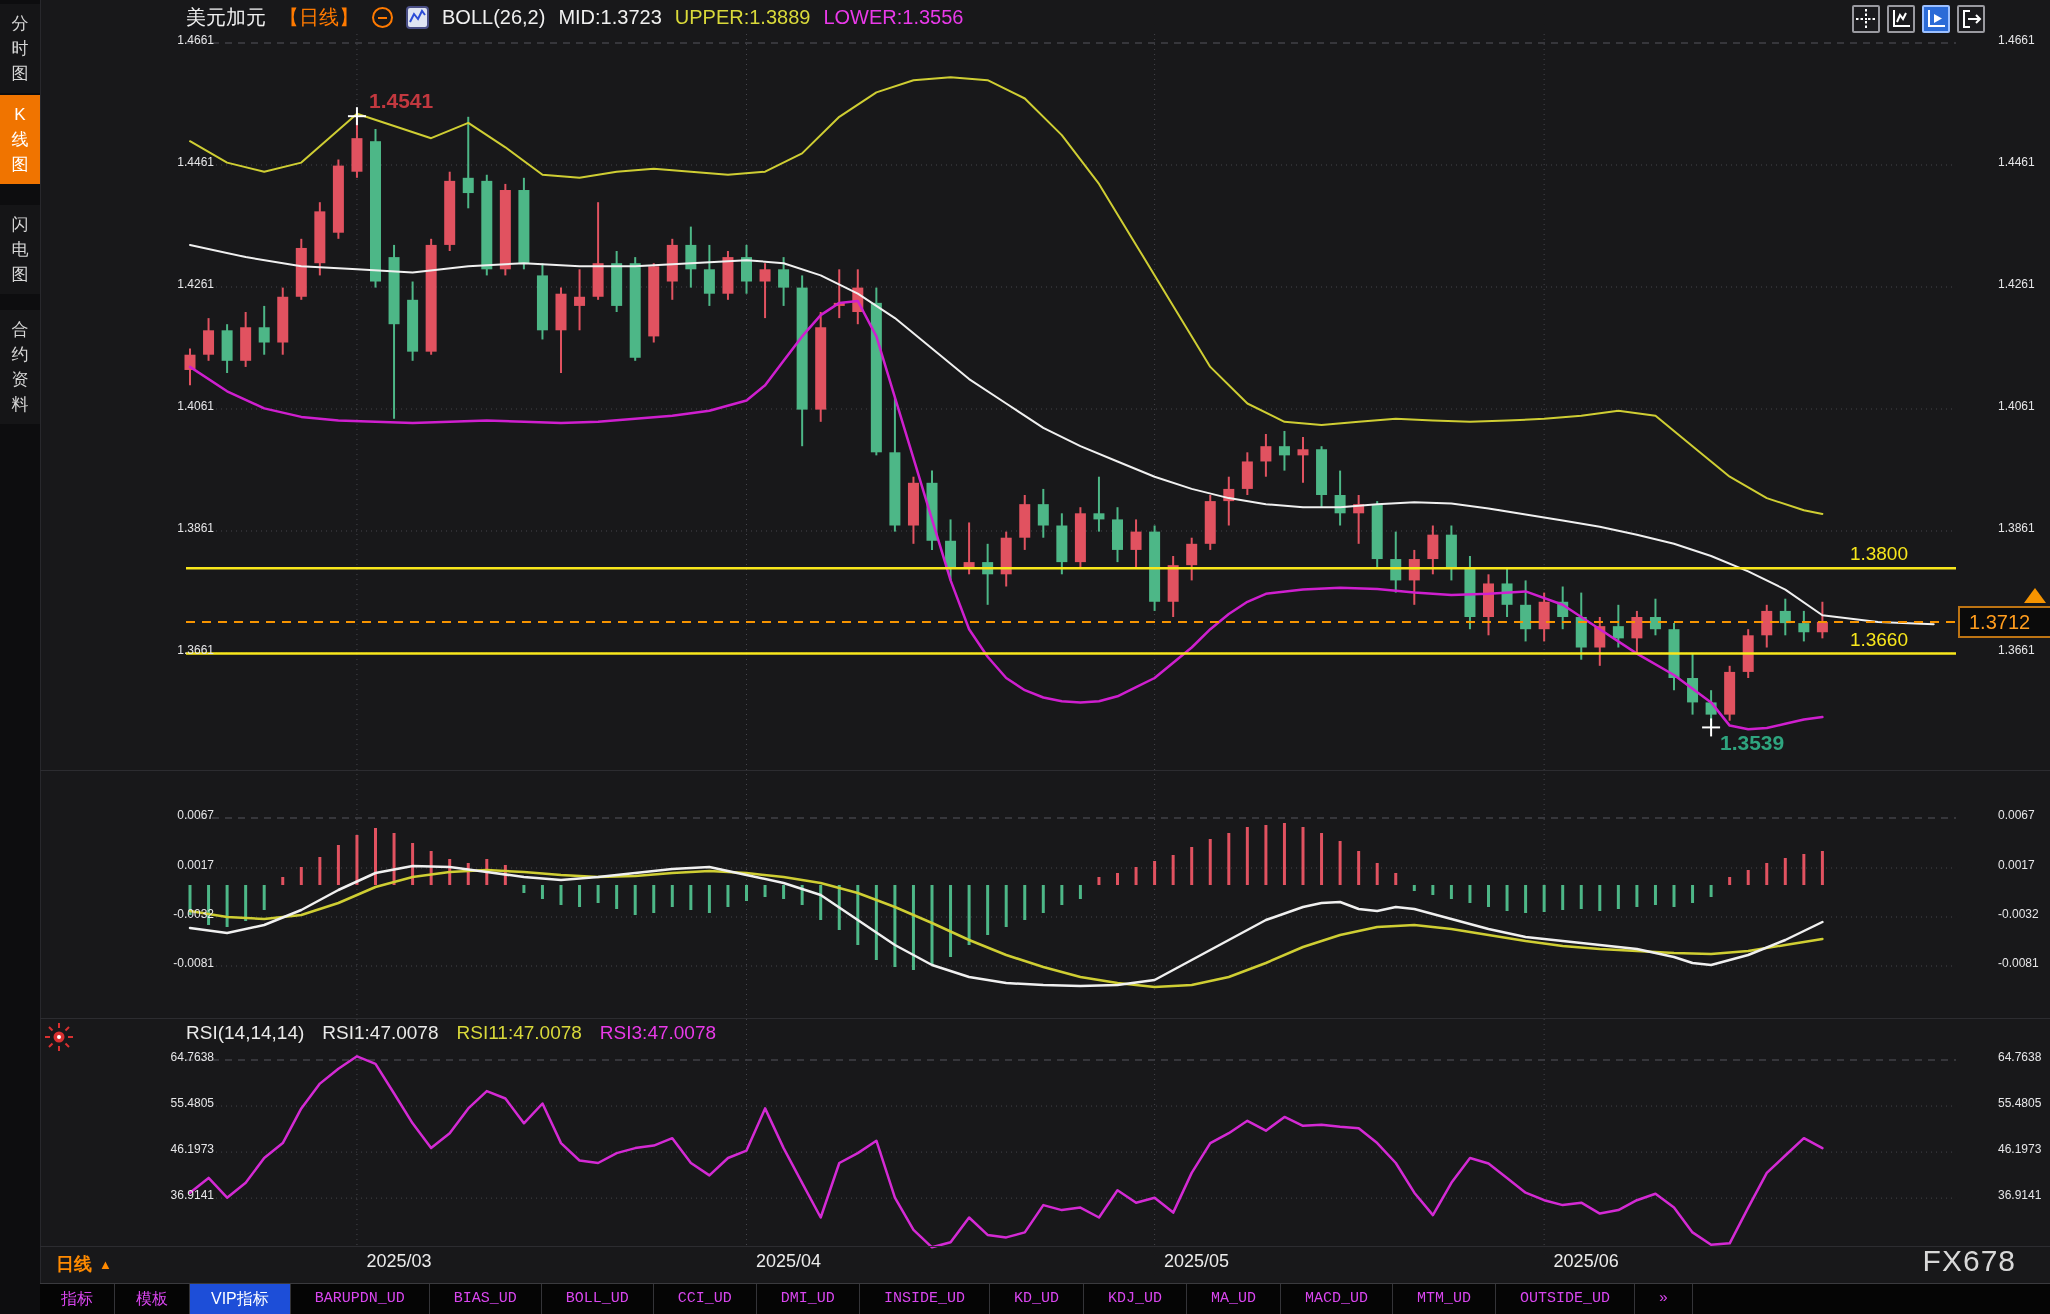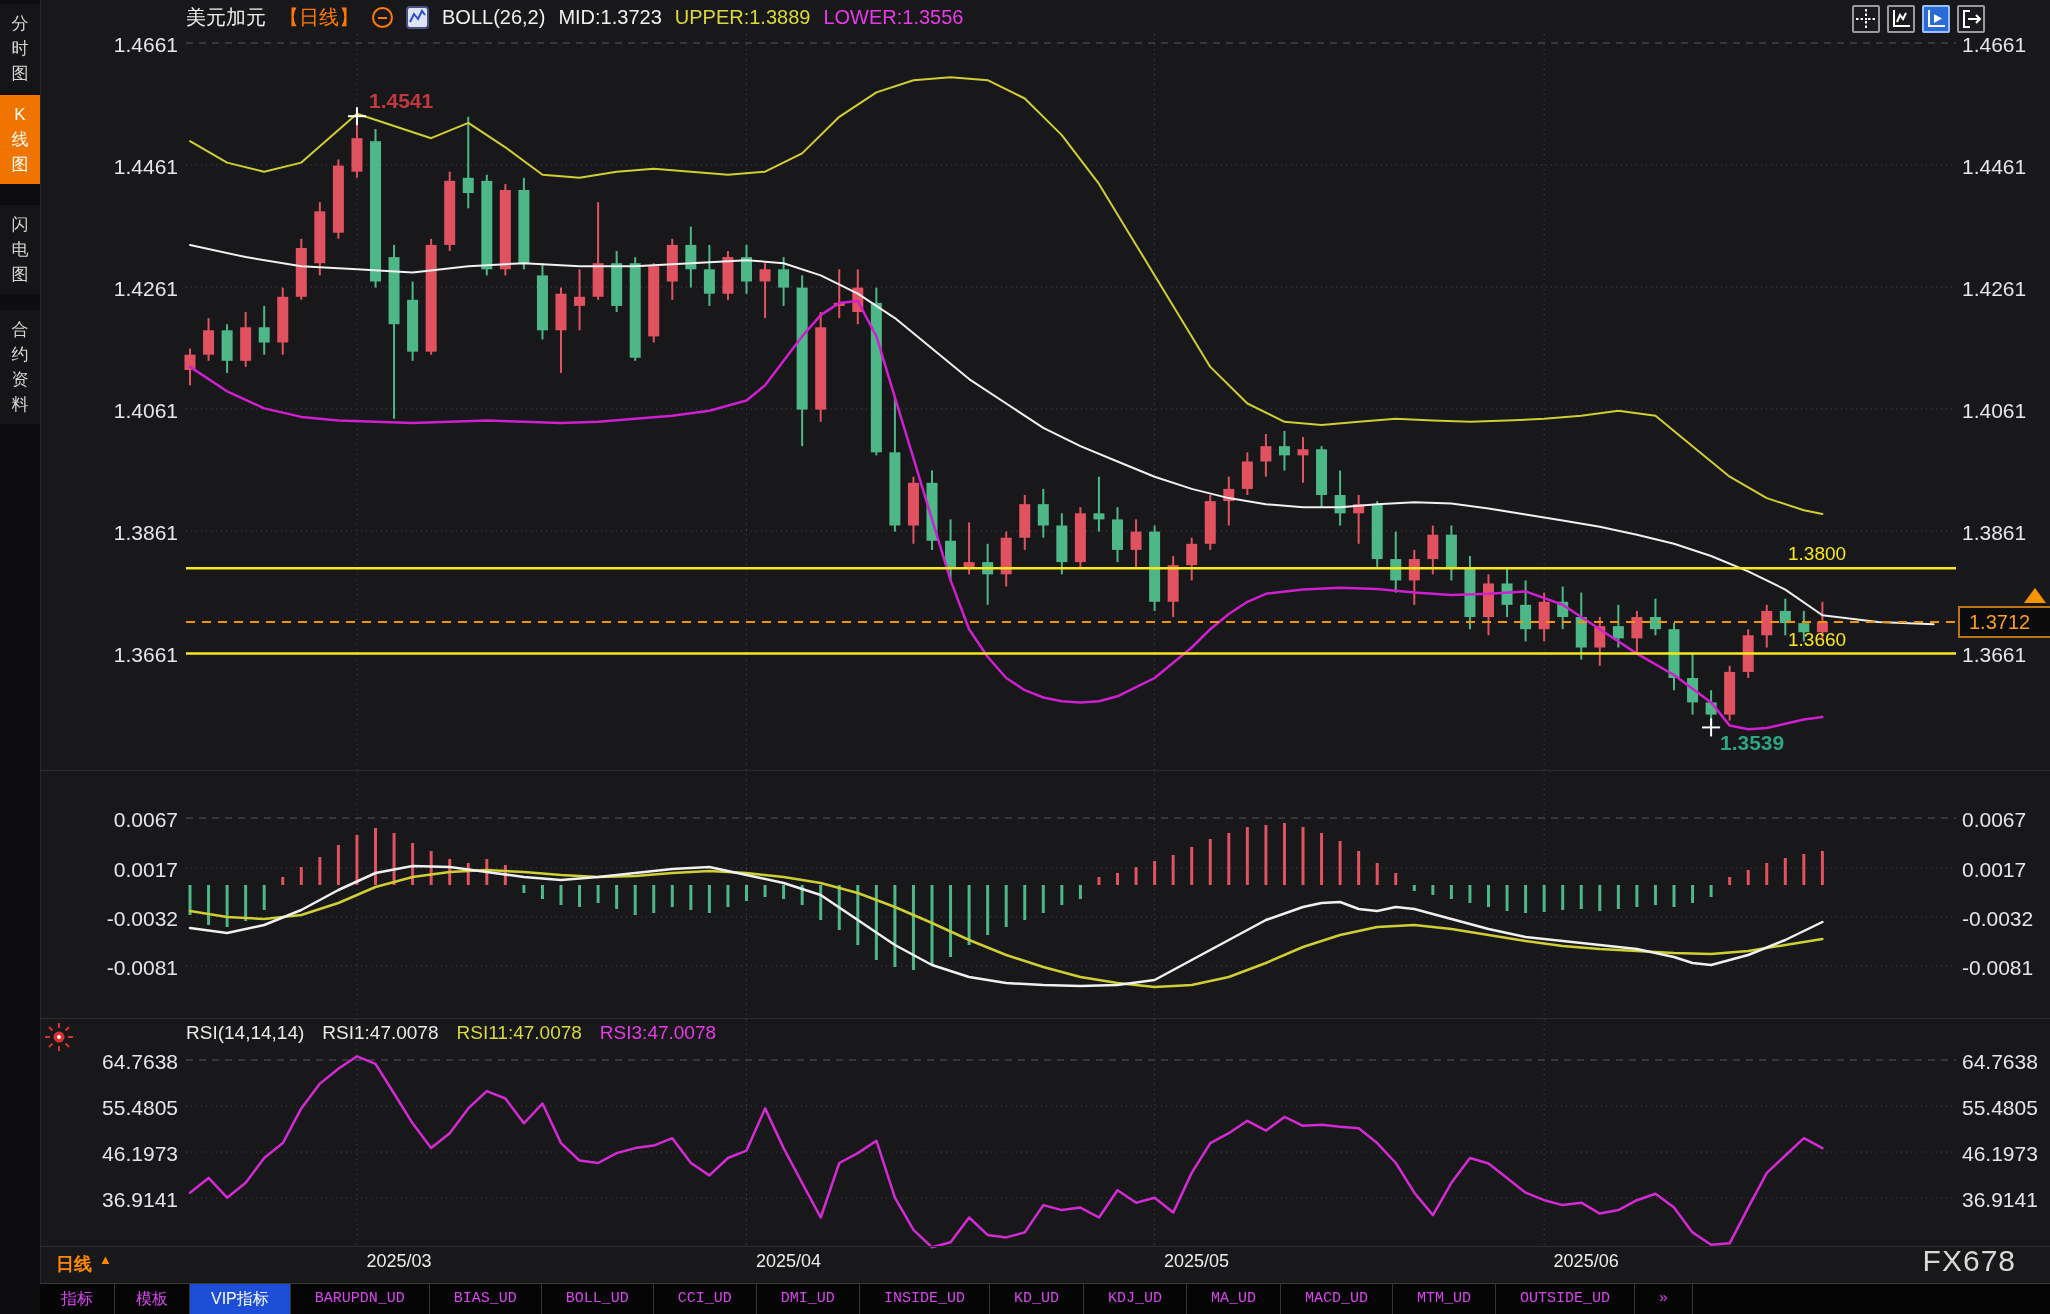--- a/index.html
+++ b/index.html
@@ -18,34 +18,34 @@
   .c-white{color:#eaeaea}.c-yellow{color:#d9d93a}.c-magenta{color:#e93ae9}.c-orange{color:#ff7a00}
   .circle-icon{width:17px;height:17px;border:2px solid #ff7a00;border-radius:50%;
                display:inline-flex;align-items:center;justify-content:center;}
   .circle-icon i{display:block;width:9px;height:2px;background:#ff7a00;}
   
   #topbar-icons{position:absolute;left:1852px;top:5px;display:flex;gap:7px;}
   .icon-btn{width:28px;height:28px;border:2px solid #9a9aa0;border-radius:2px;background:#1b1b1e;
             display:flex;align-items:center;justify-content:center;box-sizing:border-box;}
   .icon-btn.active{background:#2b6bd7;border-color:#9cc0ff;}
   
-  .axis-label{position:absolute;color:#e6e6e8;font-size:21px;}
+  .axis-label{position:absolute;color:#e6e6e8;font-size:12px;padding-left:36px;}
   .axis-label.left{left:40px;width:138px;text-align:right;}
   .axis-label.right{left:1962px;width:86px;text-align:left;}
   
   .pane-header{position:absolute;left:186px;display:flex;gap:18px;font-size:19px;white-space:nowrap;}
   
   .ann{position:absolute;font-size:21px;font-weight:700;}
-  .level-label{position:absolute;left:1788px;width:120px;color:#f8e71c;font-size:19px;}
+  .level-label{position:absolute;left:1788px;width:120px;text-align:right;color:#f8e71c;font-size:19px;}
   .price-tag{position:absolute;left:1958px;top:606px;width:81px;height:28px;border:2px solid #bd7413;
              background:#0b0b0b;color:#ff9d1e;font-size:20px;line-height:28px;padding-left:9px;}
   
   .date-label{position:absolute;top:1251px;transform:translateX(-50%);color:#ececec;font-size:18px;}
   #period{position:absolute;left:56px;top:1252px;color:#ff8a00;font-size:18px;font-weight:700;
-          display:flex;gap:7px;}
+          display:flex;align-items:center;gap:7px;}
   #period .arr{font-size:13px;}
   #watermark{position:absolute;right:34px;top:1244px;font-size:30px;color:#d8d8d8;letter-spacing:1px;}
   #toolbar{position:absolute;left:40px;right:0;top:1283px;height:31px;display:flex;background:#050505;
            border-top:1px solid #3a3a3e;box-sizing:border-box;}
   .tab{line-height:29px;padding:0 21px;border-right:1px solid #343438;color:#d946ef;font-size:16px;white-space:nowrap;}
   .tab.mono{font-family:"Liberation Mono",monospace;font-size:15px;padding:0 24px;}
   .tab.active{background:#1d4ed8;color:#fff;}
   .hsep{position:absolute;left:40px;right:0;height:1px;background:#2c2c30;}
   #sun-icon{position:absolute;left:42px;top:1020px;}
 </style>

